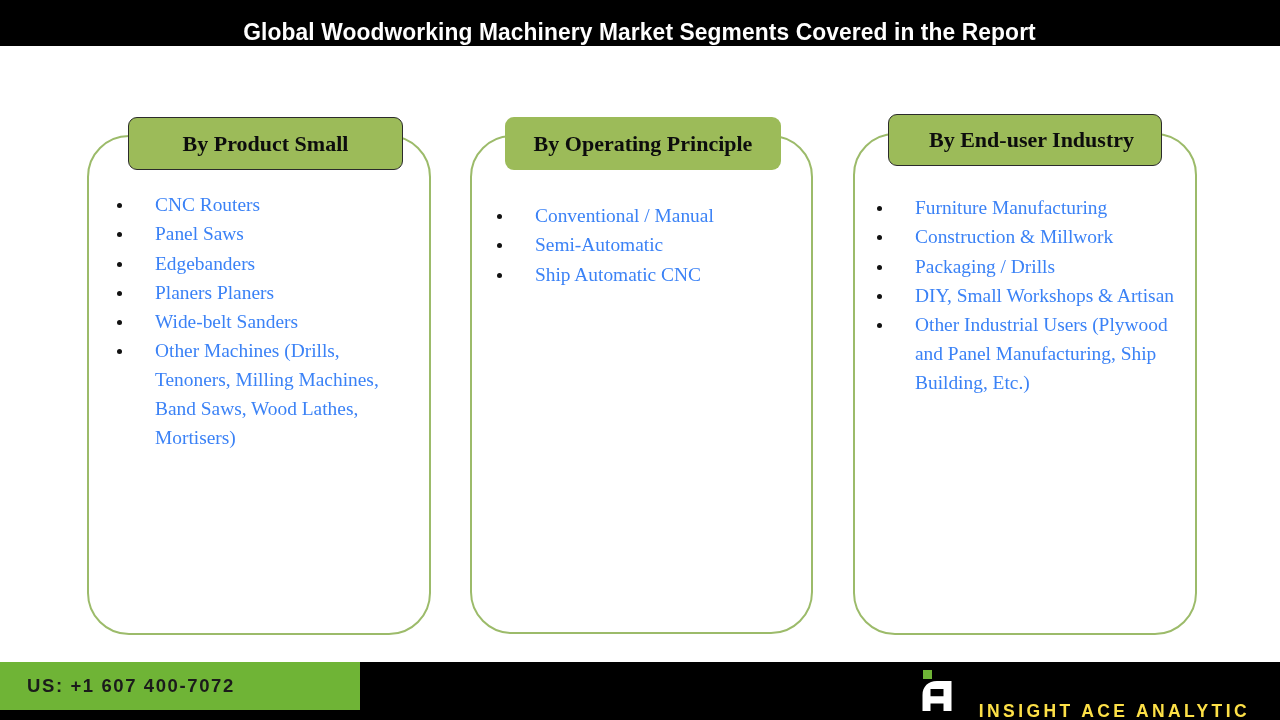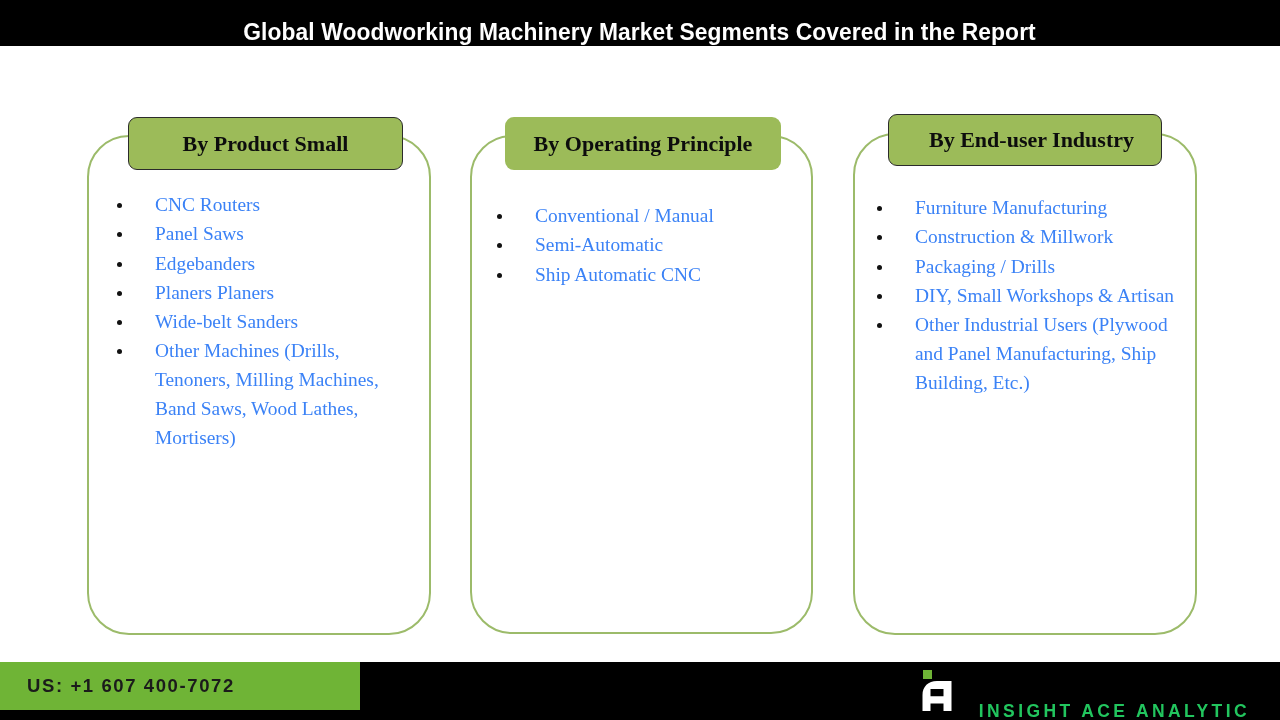--- a/index.html
+++ b/index.html
@@ -154,21 +154,21 @@
     align-items: center;
   }
   .logo-mark {
     position: relative;
     width: 46px;
     height: 46px;
     margin-right: 19px;
     flex: 0 0 auto;
   }
   .brand-name {
-    color: #22c55e;
+    color: #fde047;
     font-family: "Liberation Sans", "DejaVu Sans", sans-serif;
     font-weight: bold;
     font-size: 17.5px;
     letter-spacing: 3.4px;
     white-space: nowrap;
     margin-top: 40px;
   }
 </style>
 </head>
 <body>

